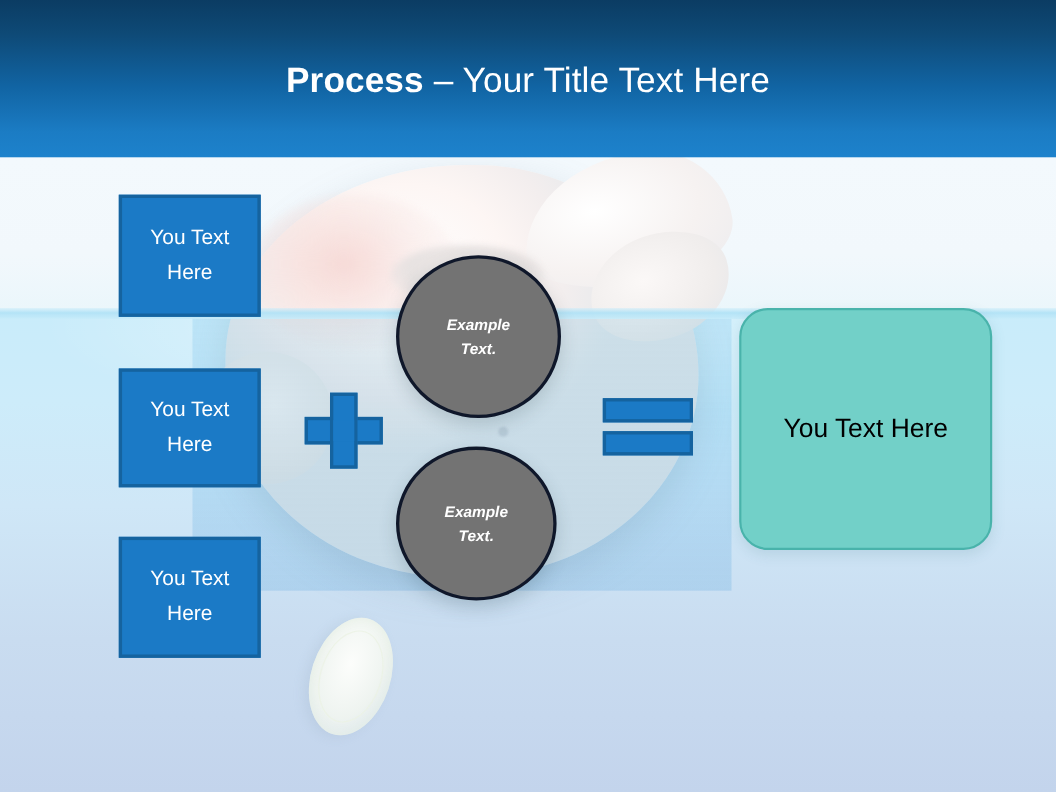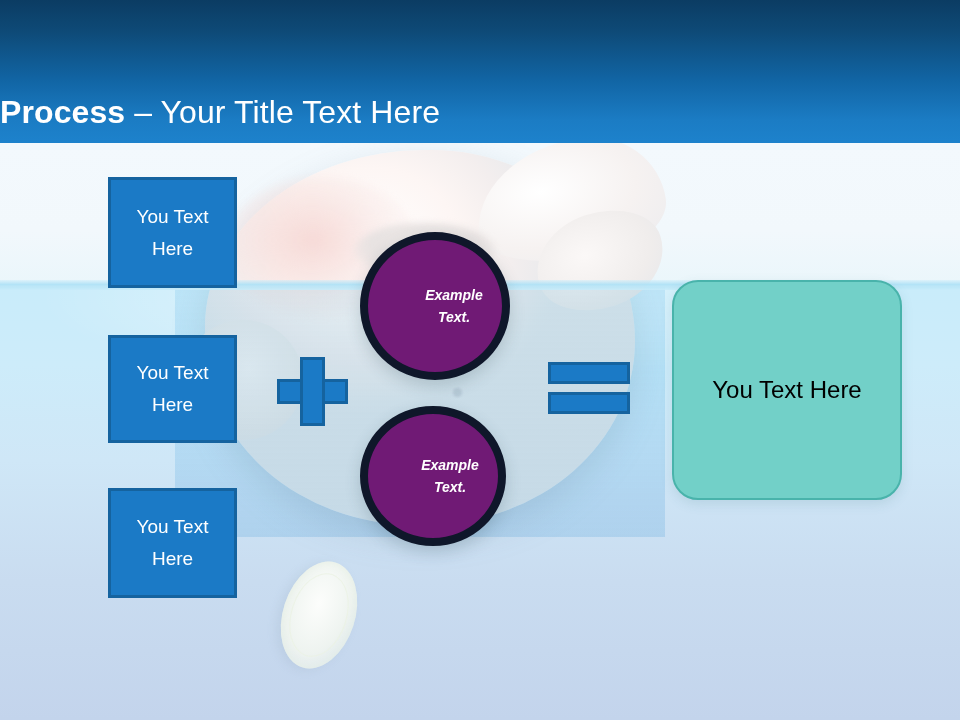--- a/index.html
+++ b/index.html
@@ -143,27 +143,26 @@
   .header {
     position: absolute;
     left: 0; top: 0;
     width: 960px; height: 143px;
     background: linear-gradient(to bottom, #0b3c63 0%, #0e4a77 22%, #1164a3 55%, #1b7cc4 84%, #1d82cc 100%);
   }
   .header-title {
     position: absolute;
     left: 0; top: 53px;
     width: 960px;
-    text-align: left;
+    text-align: center;
     color: #ffffff;
     font-size: 32px;
     line-height: 40px;
     letter-spacing: 0.1px;
     white-space: nowrap;
-    margin-top: 39px;
   }
   .header-title .t-bold { font-weight: bold; }
   .header-title .t-light { font-weight: normal; }
 
   
   .inbox {
     position: absolute;
     width: 129px;
     box-sizing: border-box;
     background: #1b7ac6;
@@ -216,32 +215,32 @@
     border: 3px solid #15639f;
     box-sizing: border-box;
   }
   .equals .bar-top { top: 0; }
   .equals .bar-bottom { top: 30px; }
 
   
   .circle {
     position: absolute;
     border-radius: 50%;
-    background: #701a75;
-    border: 8px solid #0f172a;
+    background: #737373;
+    border: 3px solid #0f172a;
     box-sizing: border-box;
     color: #ffffff;
     font-size: 14px;
     font-weight: bold;
     font-style: italic;
     line-height: 22px;
     text-align: center;
     display: flex;
     align-items: center;
-    justify-content: flex-end;
+    justify-content: center;
     box-shadow: 0 6px 16px rgba(40,70,80,0.20);
   }
   #circle-1 { left: 360px; top: 232px; width: 150px; height: 148px; }
   #circle-2 { left: 360px; top: 406px; width: 146px; height: 140px; }
   .circle-text { display: block; width: 96px; }
 
   
   .result-box {
     position: absolute;
     left: 672px; top: 280px;

